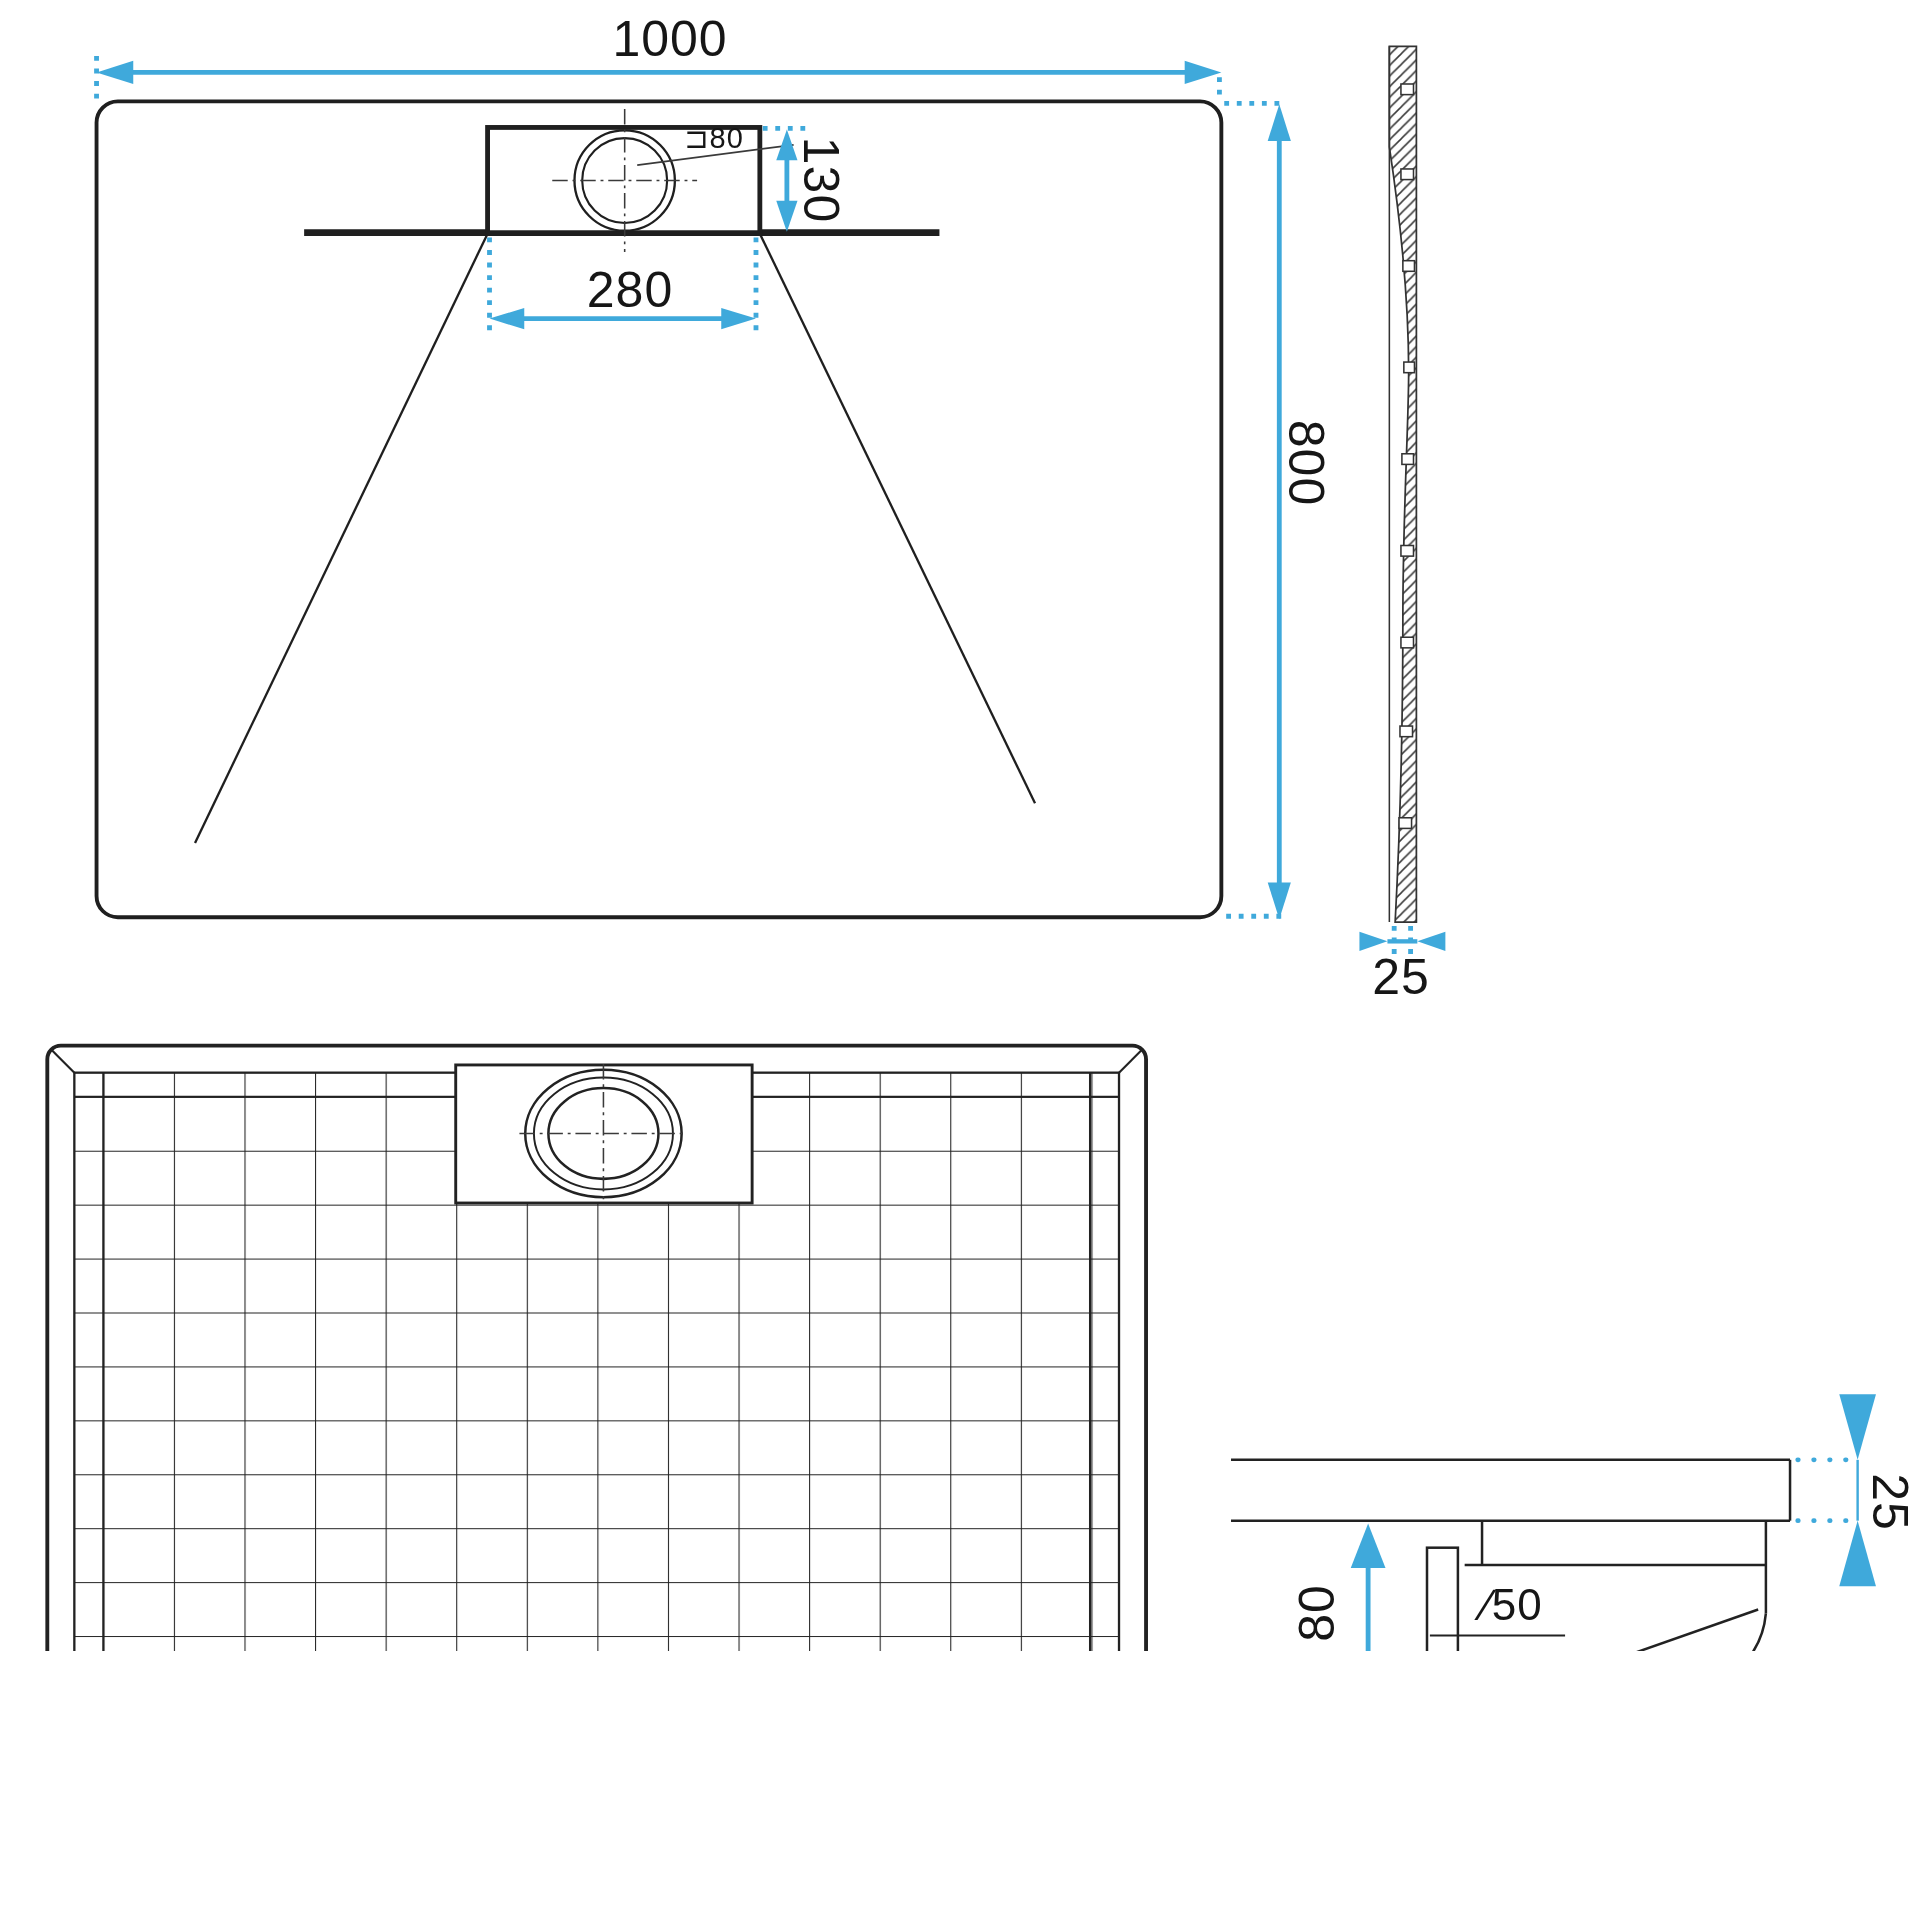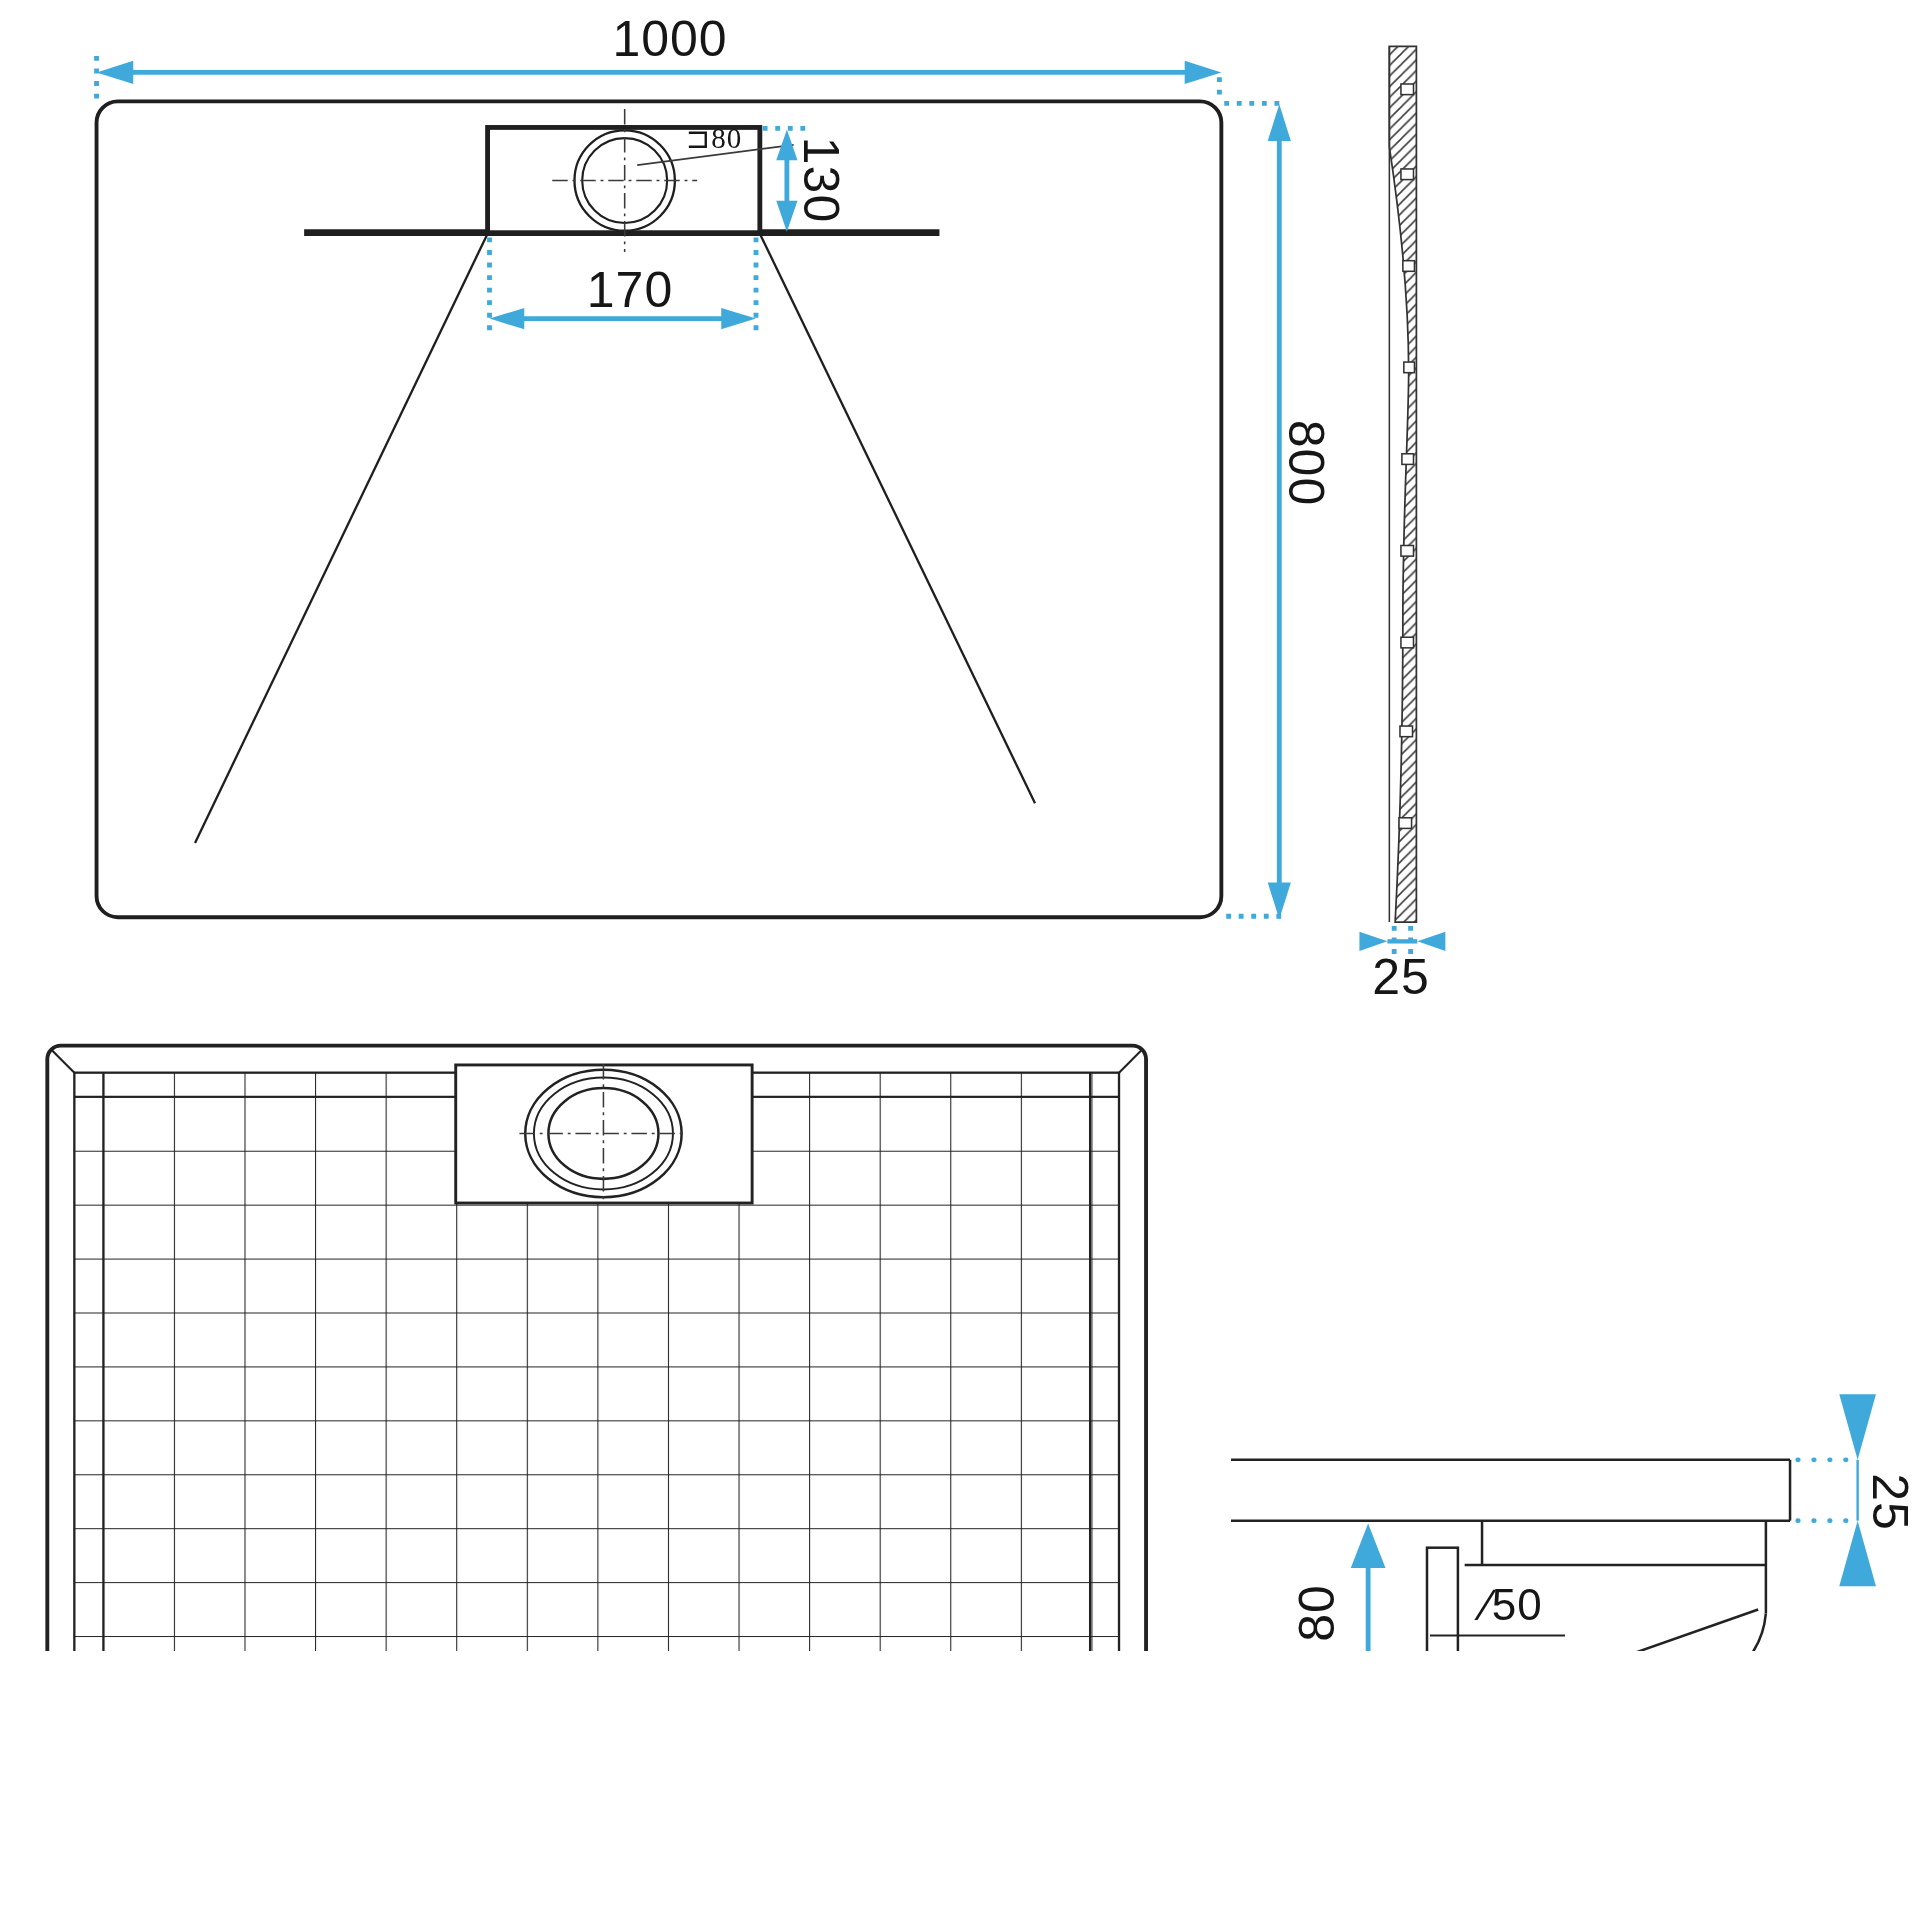--- a/index.html
+++ b/index.html
@@ -177,21 +177,21 @@
         <line x1="1924" y1="1512" x2="1924" y2="1575" stroke-width="2.5"></line>
         <line x1="1862" y1="1512" x2="1916" y2="1512" stroke-width="5" stroke-dasharray="0.5 16" stroke-linecap="round"></line>
         <line x1="1862" y1="1575" x2="1916" y2="1575" stroke-width="5" stroke-dasharray="0.5 16" stroke-linecap="round"></line>
       </g>
     </g>
   </svg>
 
   <div class="lbl f52" style="left:670px;top:39px;">1000</div>
   <div class="lbl f52 rot90" style="left:1306px;top:463px;">800</div>
   <div class="lbl f52 rot90" style="left:821px;top:180px;">130</div>
-  <div class="lbl f52" style="left:630px;top:290px;">170</div>
-  <div class="lbl f30" style="left:714px;top:138px;font-family:Liberation Serif, serif;">⊐80</div>
+  <div class="lbl f52" style="left:630px;top:290px;">280</div>
+  <div class="lbl f30" style="left:714px;top:138px;">⊐80</div>
   <div class="lbl f52" style="left:1401px;top:977px;">25</div>
   <div class="lbl f52 rotm90" style="left:1317px;top:1613px;">80</div>
   <div class="lbl f46" style="left:1513px;top:1605px;">∕50</div>
   <div class="lbl f52 rot90" style="left:1890px;top:1502px;">25</div>
 
 </div>
 
 
 </body></html>

